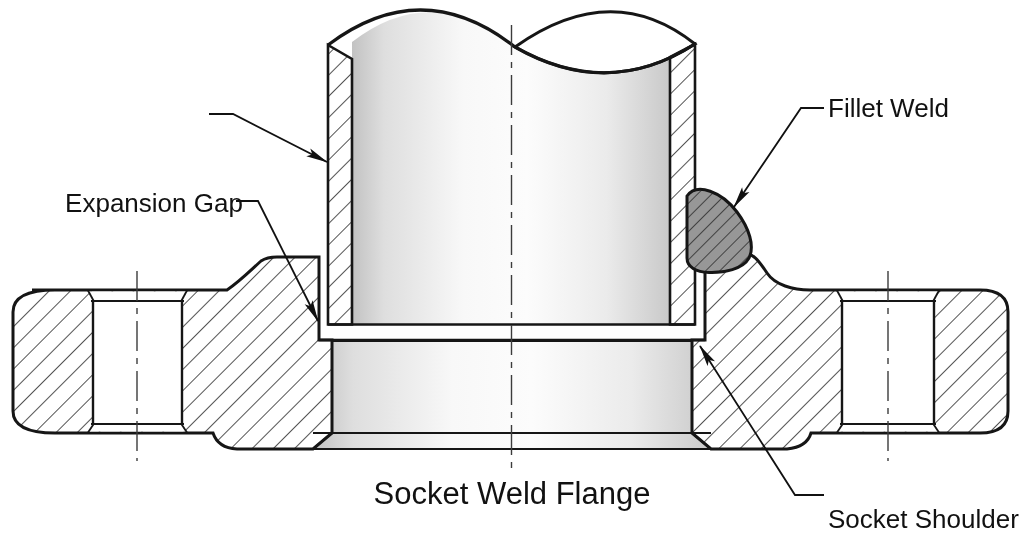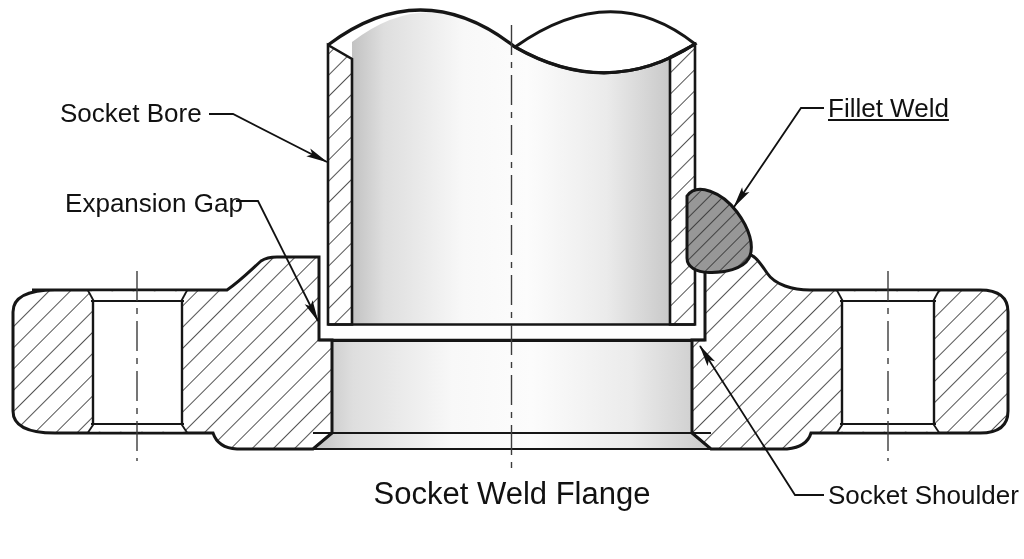--- a/index.html
+++ b/index.html
@@ -101,25 +101,24 @@
     <line x1="511.5" y1="25" x2="511.5" y2="468" stroke="#3c3c3c" stroke-width="1.4" stroke-dasharray="30 7 6 7"></line>
     <line x1="137" y1="271" x2="137" y2="461" stroke="#3c3c3c" stroke-width="1.4" stroke-dasharray="30 7 6 7"></line>
     <line x1="888" y1="271" x2="888" y2="461" stroke="#3c3c3c" stroke-width="1.4" stroke-dasharray="30 7 6 7"></line>
 
     <path d="M209,114 L233,114 L327,162" fill="none" stroke="#111" stroke-width="1.8" marker-end="url(#arrow)"></path>
     <path d="M236,201 L258,201 L318,321" fill="none" stroke="#111" stroke-width="1.8" marker-end="url(#arrow)"></path>
     <path d="M824,108 L801,108 L734,207" fill="none" stroke="#111" stroke-width="1.8" marker-end="url(#arrow)"></path>
     <path d="M824,495 L795,495 L700,346" fill="none" stroke="#111" stroke-width="1.8" marker-end="url(#arrow)"></path>
   </svg>
 
-  <div class="lbl" style="left:60px;top:98px;">Socket Bore</div>
 
   <div class="lbl center" style="left:52px;top:188px;width:204px;">
     <div>Expansion Gap</div>
   </div>
 
-  <div class="lbl" style="left:828px;top:93px;text-decoration:underline;">Fillet Weld</div>
+  <div class="lbl" style="left:828px;top:93px;">Fillet Weld</div>
 
-  <div class="lbl" style="left:828px;top:480px;">Socket Shoulder</div>
+  <div class="lbl" style="left:828px;top:504px;">Socket Shoulder</div>
 
   <div class="title-lbl" style="left:361px;top:477px;width:302px;">Socket Weld Flange</div>
 
 </div>
 
 </body></html>

